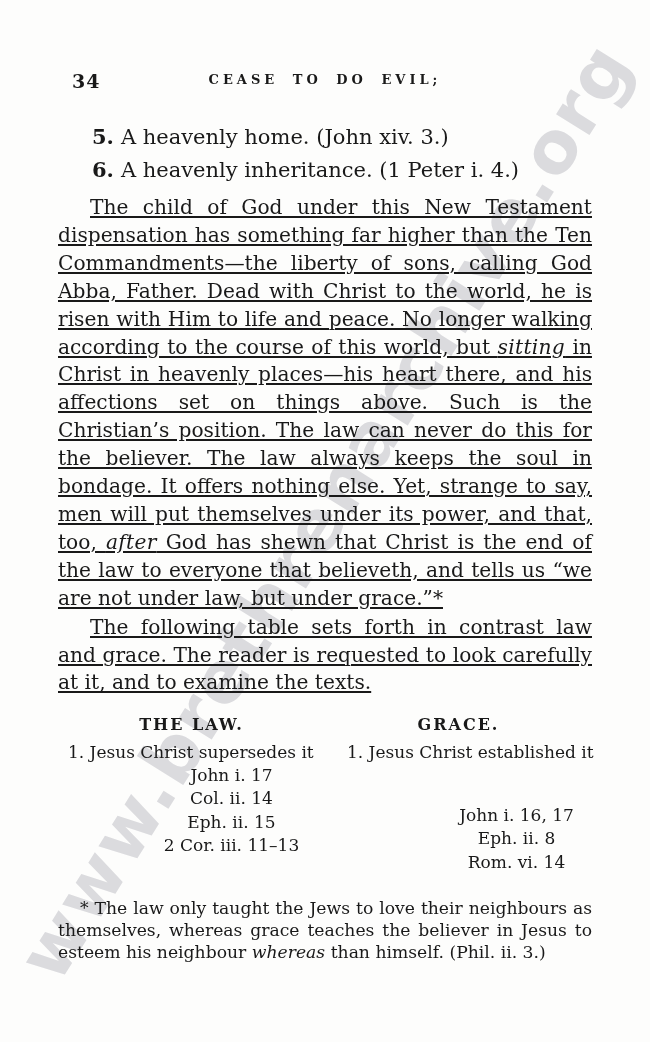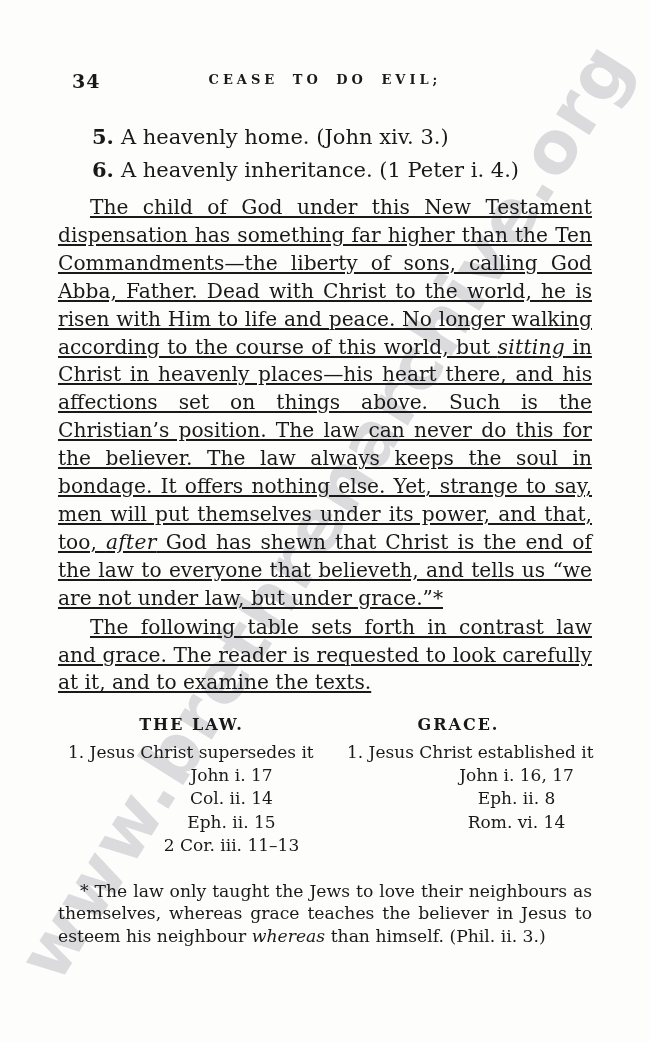--- a/index.html
+++ b/index.html
@@ -59,21 +59,21 @@
   .tcol { width: 50%; font-size: 17px; line-height: 23.3px; }
   .col-header {
     text-align: center; font-weight: 700; font-size: 16px;
     letter-spacing: 2px; margin-bottom: 4px;
   }
   .col-item { white-space: nowrap; }
   .tcol-left  .col-item { padding-left: 10px; }
   .tcol-right .col-item { padding-left: 22px; }
   .refs div { white-space: nowrap; text-align: center; }
   .tcol-left  .refs { padding-left: 80px; }
-  .tcol-right .refs { padding-left: 116px; }
+  .tcol-right .refs { padding-left: 116px; margin-top: 40px; }
 
   .footnote {
     margin-top: 23px;
     font-size: 17.2px;
     line-height: 22.3px;
     text-align: justify;
     text-indent: 22px;
   }
 </style>
 </head>

